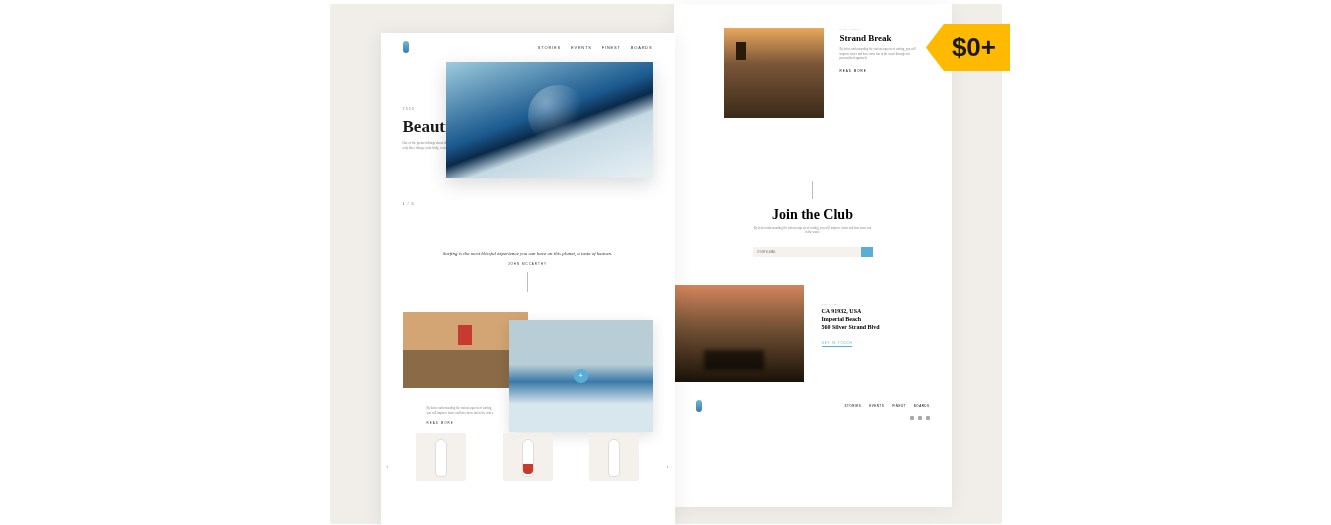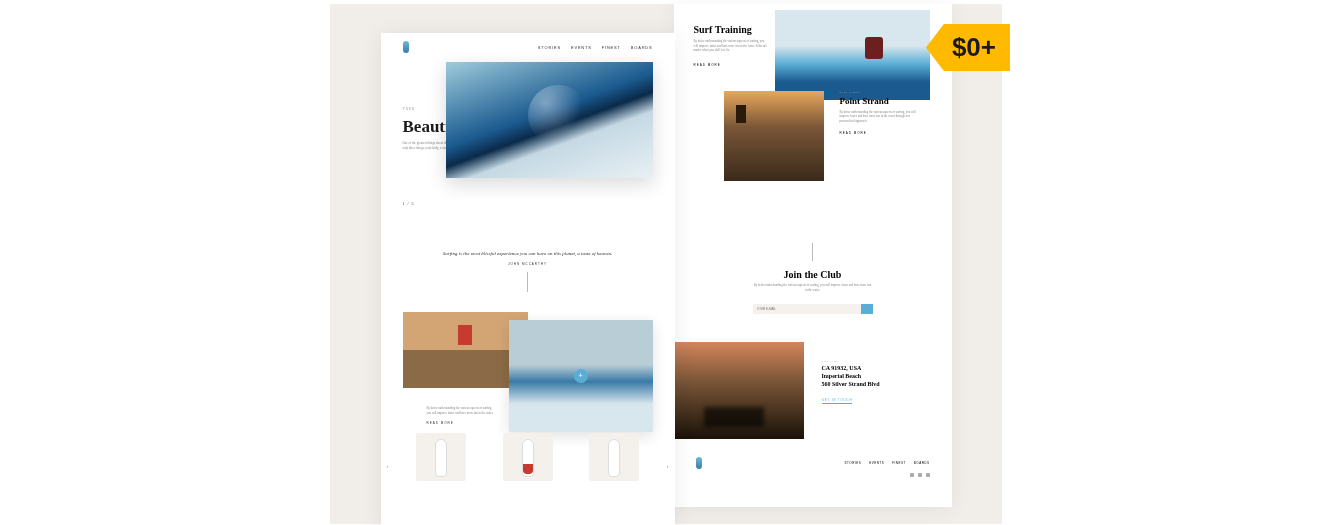--- a/index.html
+++ b/index.html
@@ -133,21 +133,21 @@
     .point-break { padding:24px 20px 0 50px; position:relative;}
     .pb-img { position:absolute; left:50px; top:24px; width:100px; height:90px; background:linear-gradient(#e8a85c 0%, #7a5638 40%, #3a2a1a 100%);}
     .pb-img::before{content:"";position:absolute;left:12px;top:14px;width:10px;height:18px;background:#2a1a0a;}
     .pb-content{margin-left:116px;}
     .pb-eyebrow{font-size:2.5px;color:#aaa;letter-spacing:0.5px;}
     .pb-title{font-size:9px;font-weight:bold;margin-top:2px;}
     .pb-text{font-size:3px;color:#888;line-height:1.5;margin-top:4px;max-width:80px;}
     .pb-more{font-size:3px;letter-spacing:1px;margin-top:8px;font-family:Arial,sans-serif;}
     .join-club{text-align:center;padding-top:108px;}
     .jc-div{width:1px;height:18px;background:#bbb;margin:0 auto 8px;}
-    .jc-title{font-size:10px;font-weight:bold;}
+    .jc-title{font-size:14px;font-weight:bold;}
     .jc-text{font-size:3px;color:#888;margin-top:3px;line-height:1.5;max-width:120px;margin-left:auto;margin-right:auto;}
     .email-row{display:flex;margin:12px auto 0;width:120px;height:10px;}
     .email-input{flex:1;background:#f5f2ee;font-size:3px;color:#aaa;border:none;padding-left:4px;}
     .email-btn{width:12px;background:#5aaed6;border:none;}
     .contact-block{display:flex;margin-top:28px;}
     .contact-img{width:130px;height:97px;background:linear-gradient(#d4855c 0%, #7a5638 40%, #1a1208 100%);position:relative;}
     .contact-img::before{content:"";position:absolute;bottom:12px;left:30px;width:60px;height:20px;background:rgba(0,0,0,0.6);filter:blur(2px);}
     .contact-info{padding:18px 0 0 18px;}
     .ci-eyebrow{font-size:2.5px;color:#aaa;letter-spacing:0.5px;}
     .ci-line{font-size:6px;font-weight:bold;margin-top:2px;}
@@ -211,31 +211,25 @@
           <div class="board-img">
               <div class="board-shape"></div>
             </div>
 
         </div>
         <span class="board-nav r">›</span>
       </div>
     </div>
 
     <div class="page-right">
-      <div class="surf-training">
-        <div class="st-img"></div>
-        <div class="st-title">Surf Training</div>
-        <div class="st-text">By better understanding the various aspects of surfing, you will improve faster and have more fun in the water. It doesn't matter what your skill level is.</div>
-        <div class="st-more">READ MORE</div>
-      </div>
       <div class="point-break">
         <div class="pb-img"></div>
         <div class="pb-content">
           <div class="pb-eyebrow">SURF CAMPS</div>
-          <div class="pb-title">Point Strand</div>
+          <div class="pb-title">Strand Break</div>
           <div class="pb-text">By better understanding the various aspects of surfing, you will improve faster and have more fun in the water through our personalized approach.</div>
           <div class="pb-more">READ MORE</div>
         </div>
       </div>
       <div class="join-club">
         <div class="jc-div"></div>
         <div class="jc-title">Join the Club</div>
         <div class="jc-text">By better understanding the various aspects of surfing, you will improve faster and have more fun in the water.</div>
         <div class="email-row">
           <input class="email-input" placeholder="YOUR E-MAIL" style="">

